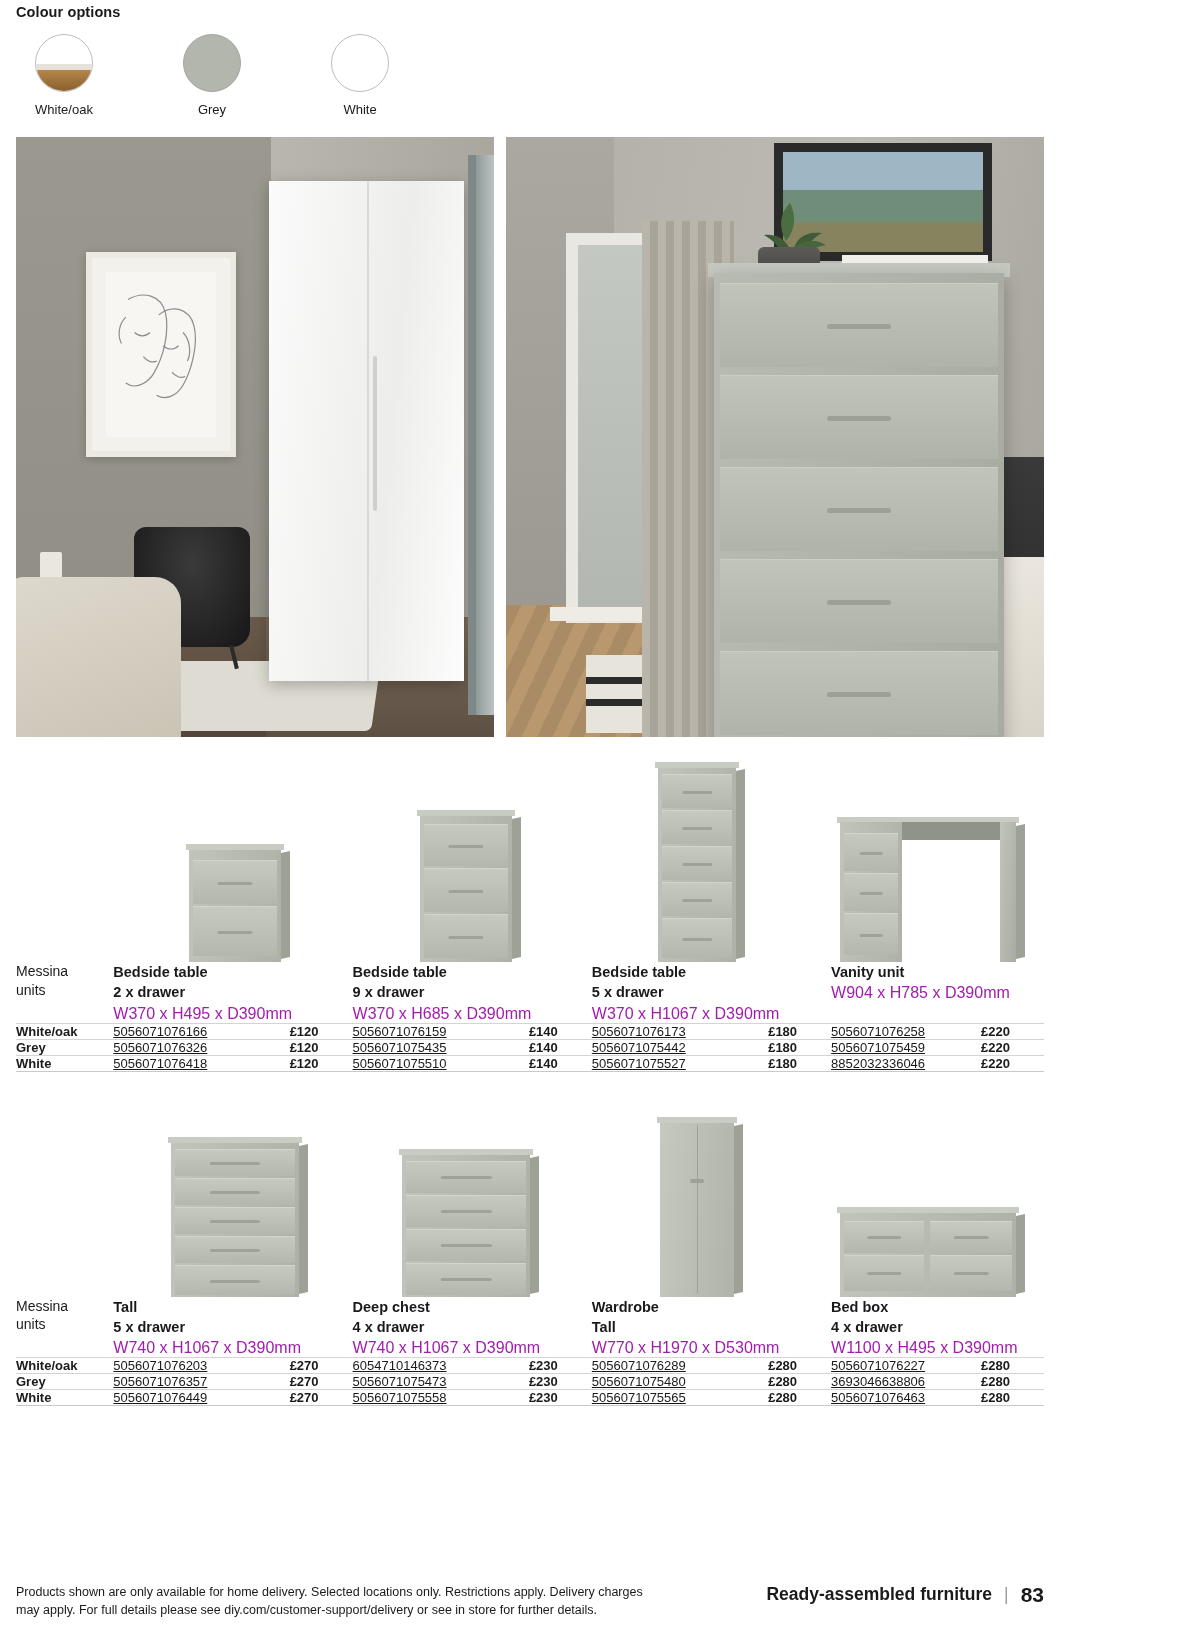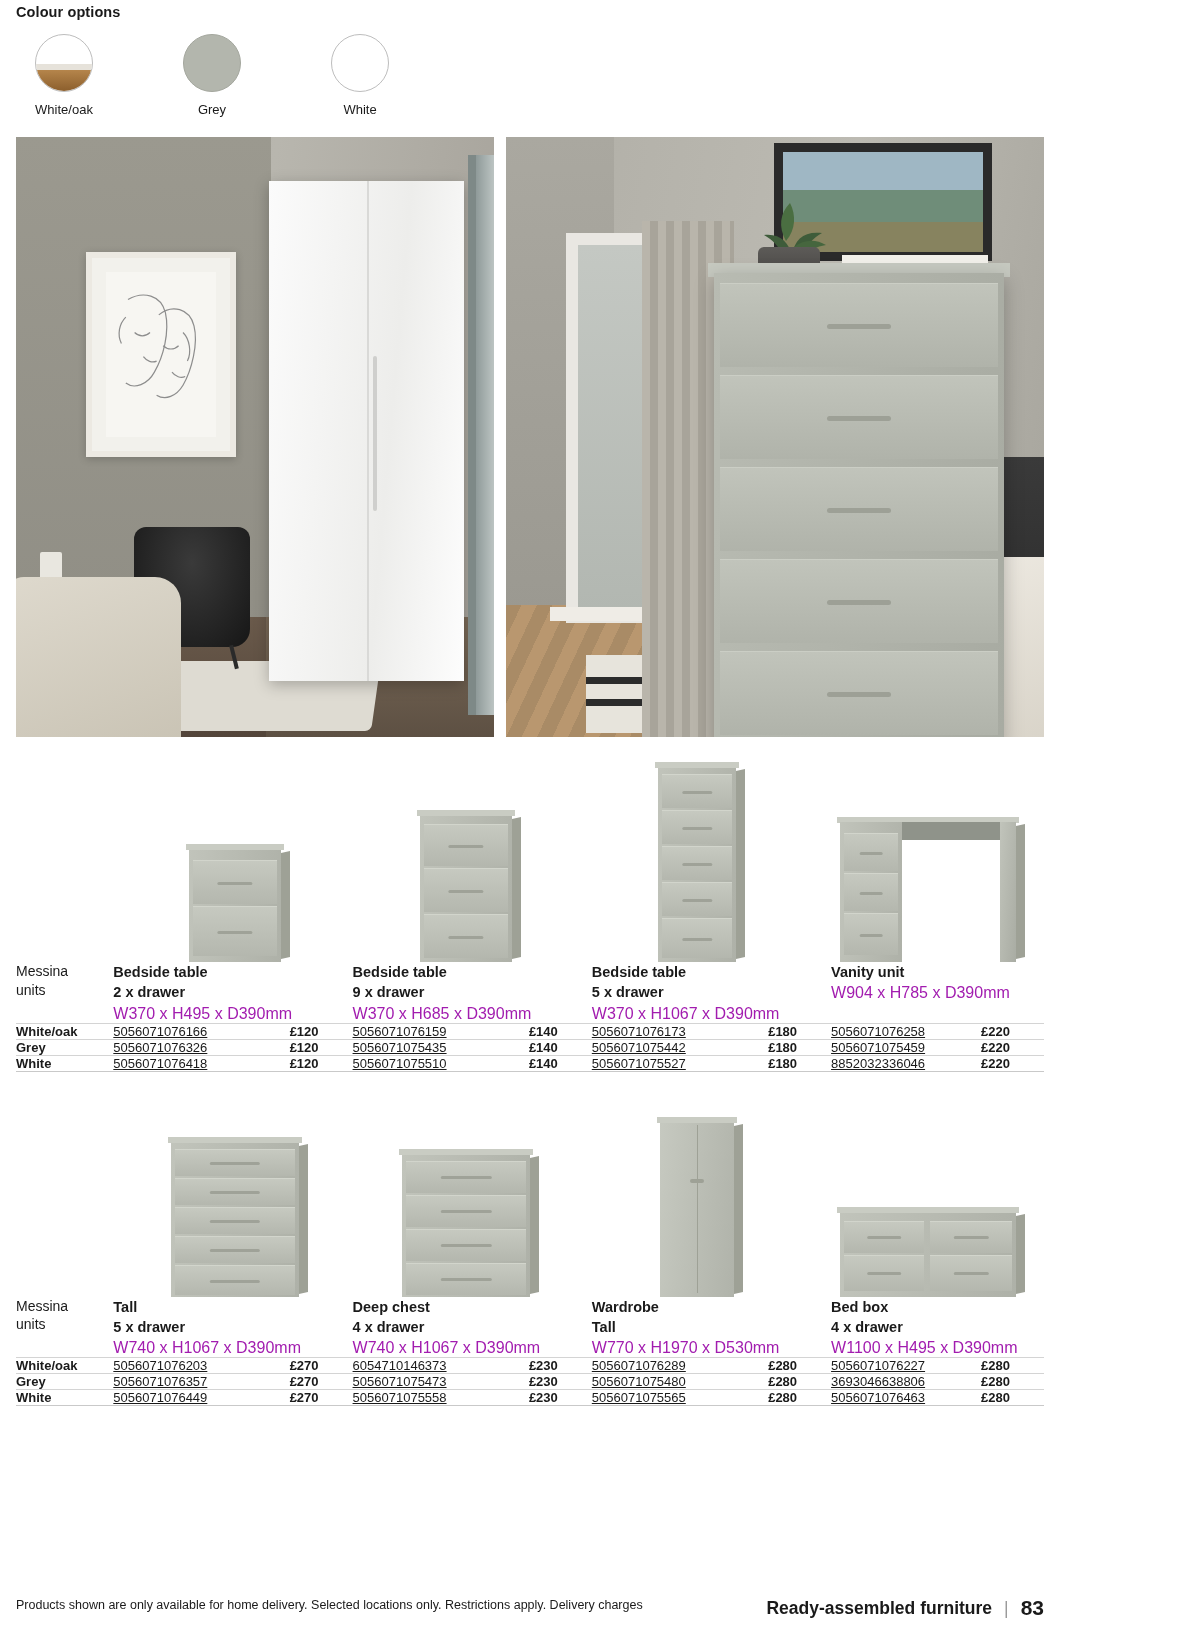--- a/index.html
+++ b/index.html
@@ -542,20 +542,21 @@
       <tr>
             <td colspan="5" class="sep"></td>
           </tr>
     </tbody>
       </table>
   </div>
 
   <div class="footer">
     <div class="foot-note">
       <span>Products shown are only available for home delivery. Selected locations only. Restrictions apply. Delivery charges</span><br>
+      <span>may apply. For full details please see diy.com/customer-support/delivery or see in store for further details.</span>
     </div>
     <div class="foot-right">
       <span>Ready-assembled furniture</span>
       <span class="bar">|</span>
       <span class="pageno">83</span>
     </div>
   </div>
 
 </div>
 

